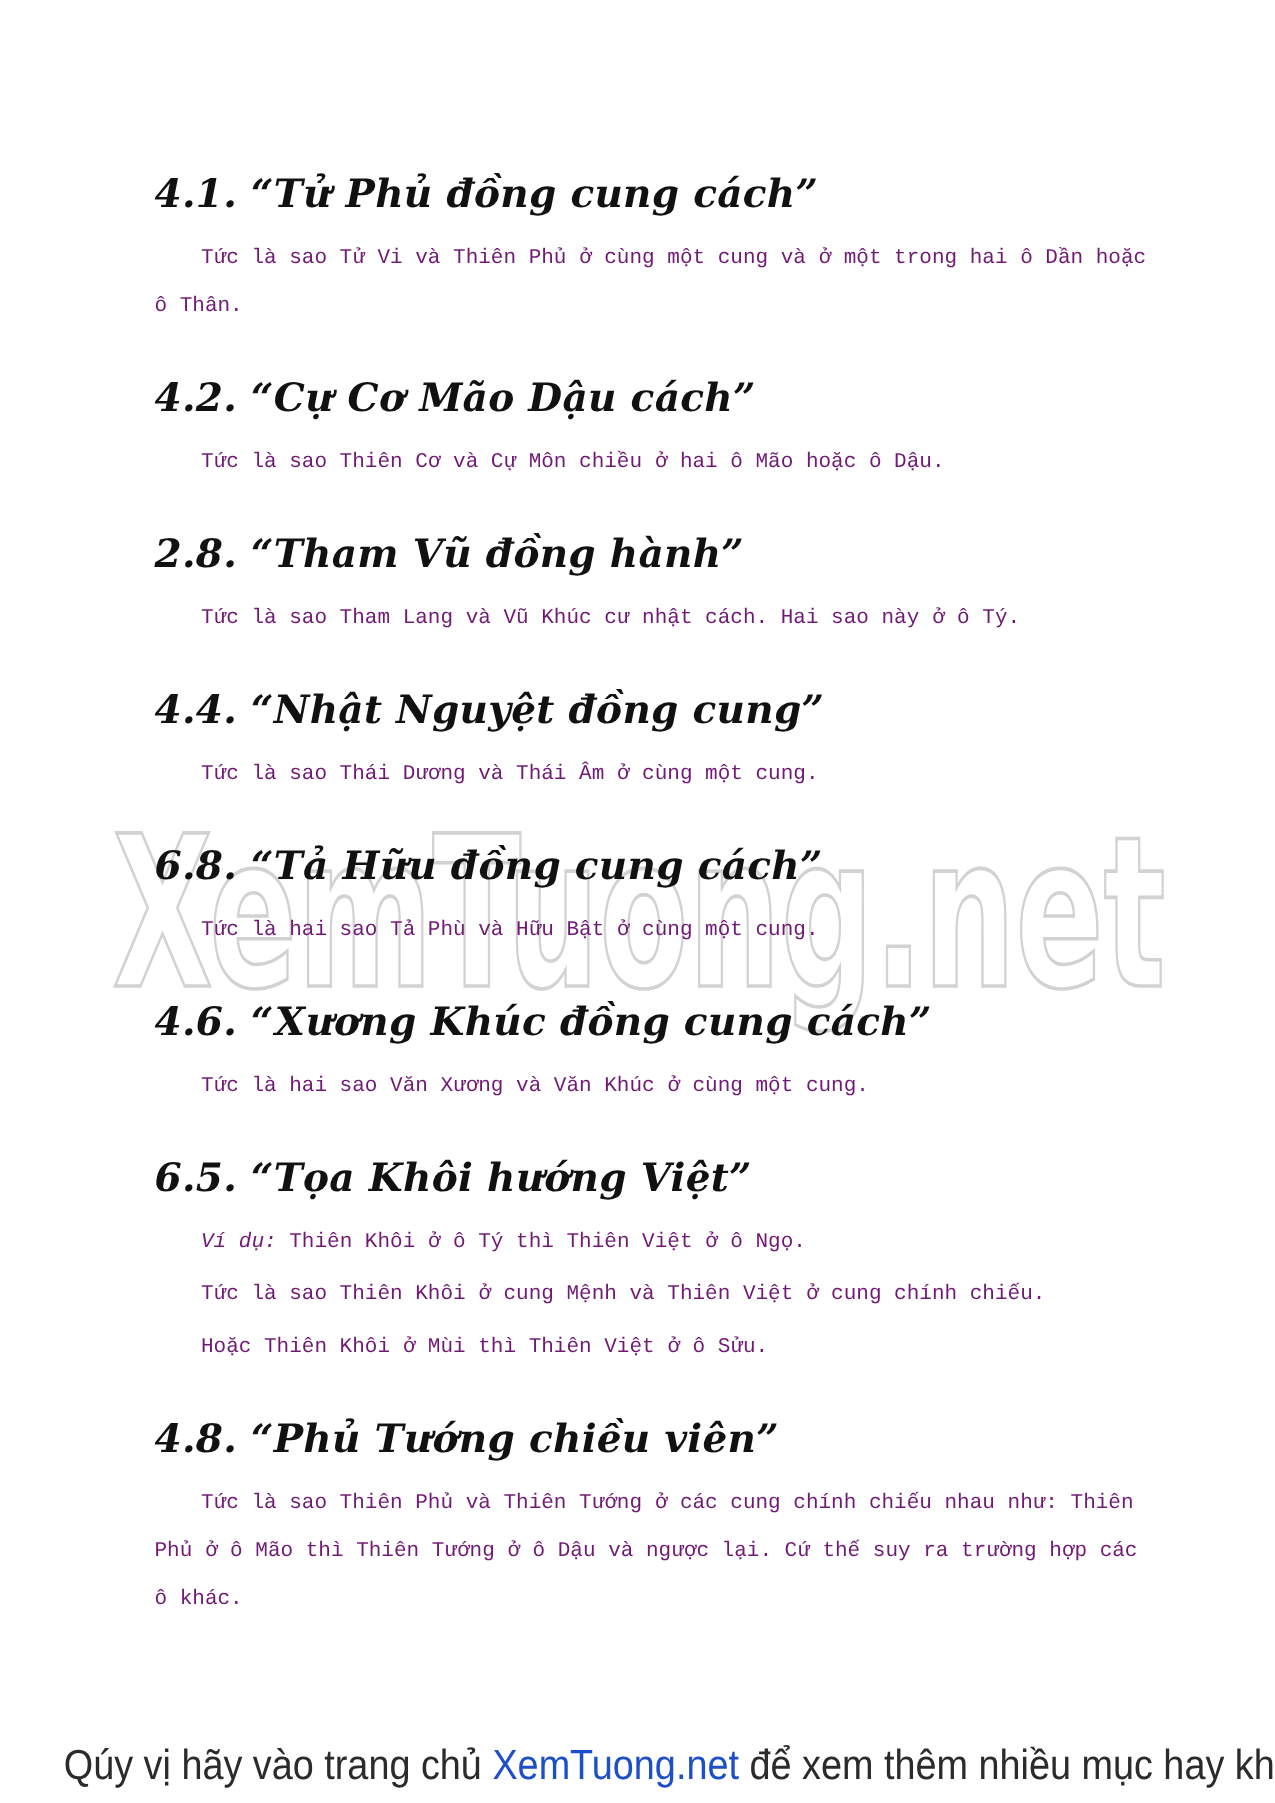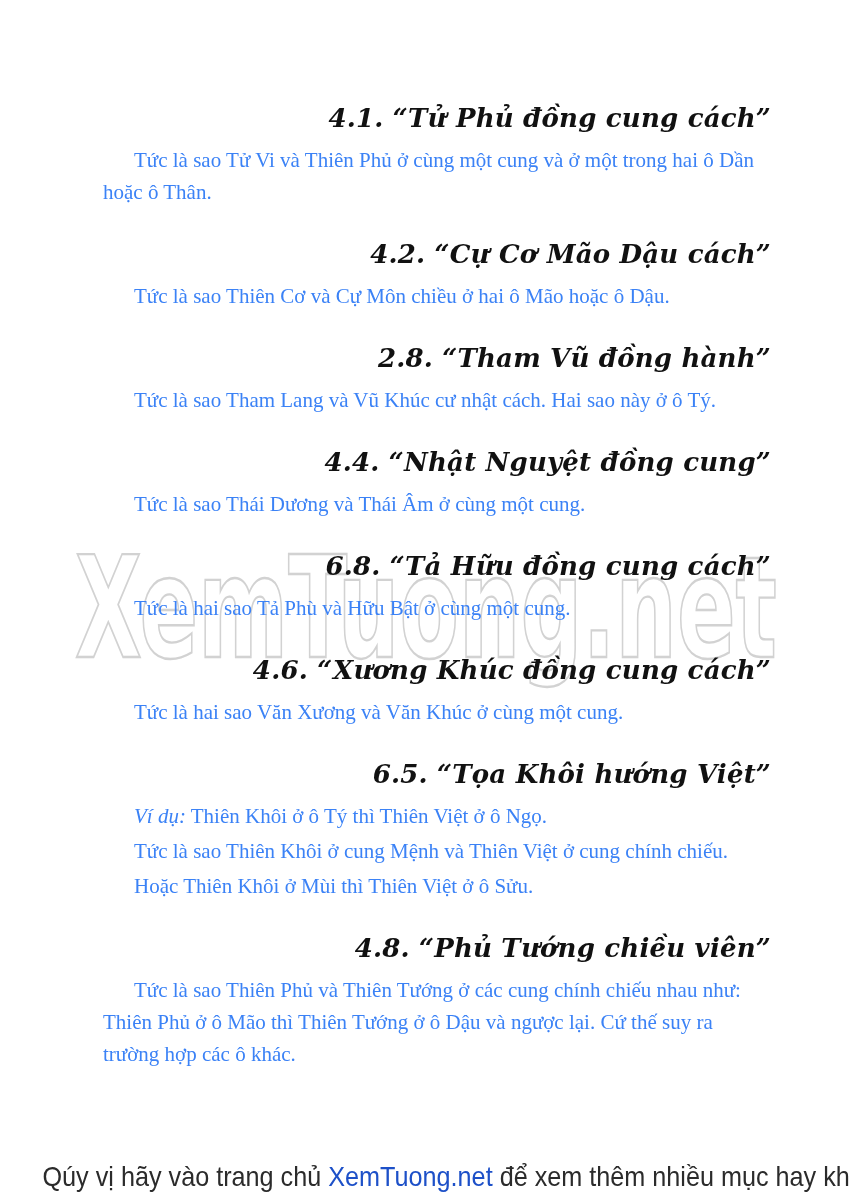--- a/index.html
+++ b/index.html
@@ -23,36 +23,36 @@
   
   .content {
     position: absolute;
     left: 103px; top: 0;
     width: 668px;
     z-index: 1;
     padding-top: 102px;
   }
   .section { margin: 0 0 30px 0; }
   .section h2 {
-    margin: 0 0 10px 0;
+    margin: 12px 0 10px 0;
     font-family: "DejaVu Serif", serif;
     font-weight: bold;
     font-style: italic;
     font-size: 26px;
     line-height: 32px;
     color: #111111;
     letter-spacing: 0.2px;
-    text-align: right;
   }
   .section p {
     margin: 0 0 3px 0;
-    font-size: 21px;
+    font-size: 14px;
     line-height: 32px;
-    color: #3b82f6;
+    color: #701a75;
     text-indent: 31px;
+    font-family: Liberation Mono, monospace;
   }
   .section p .lead { font-style: italic; }
 
   
   .footer {
     position: absolute;
     left: 0; right: 0; bottom: 2px;
     z-index: 2;
     text-align: center;
     white-space: nowrap;

